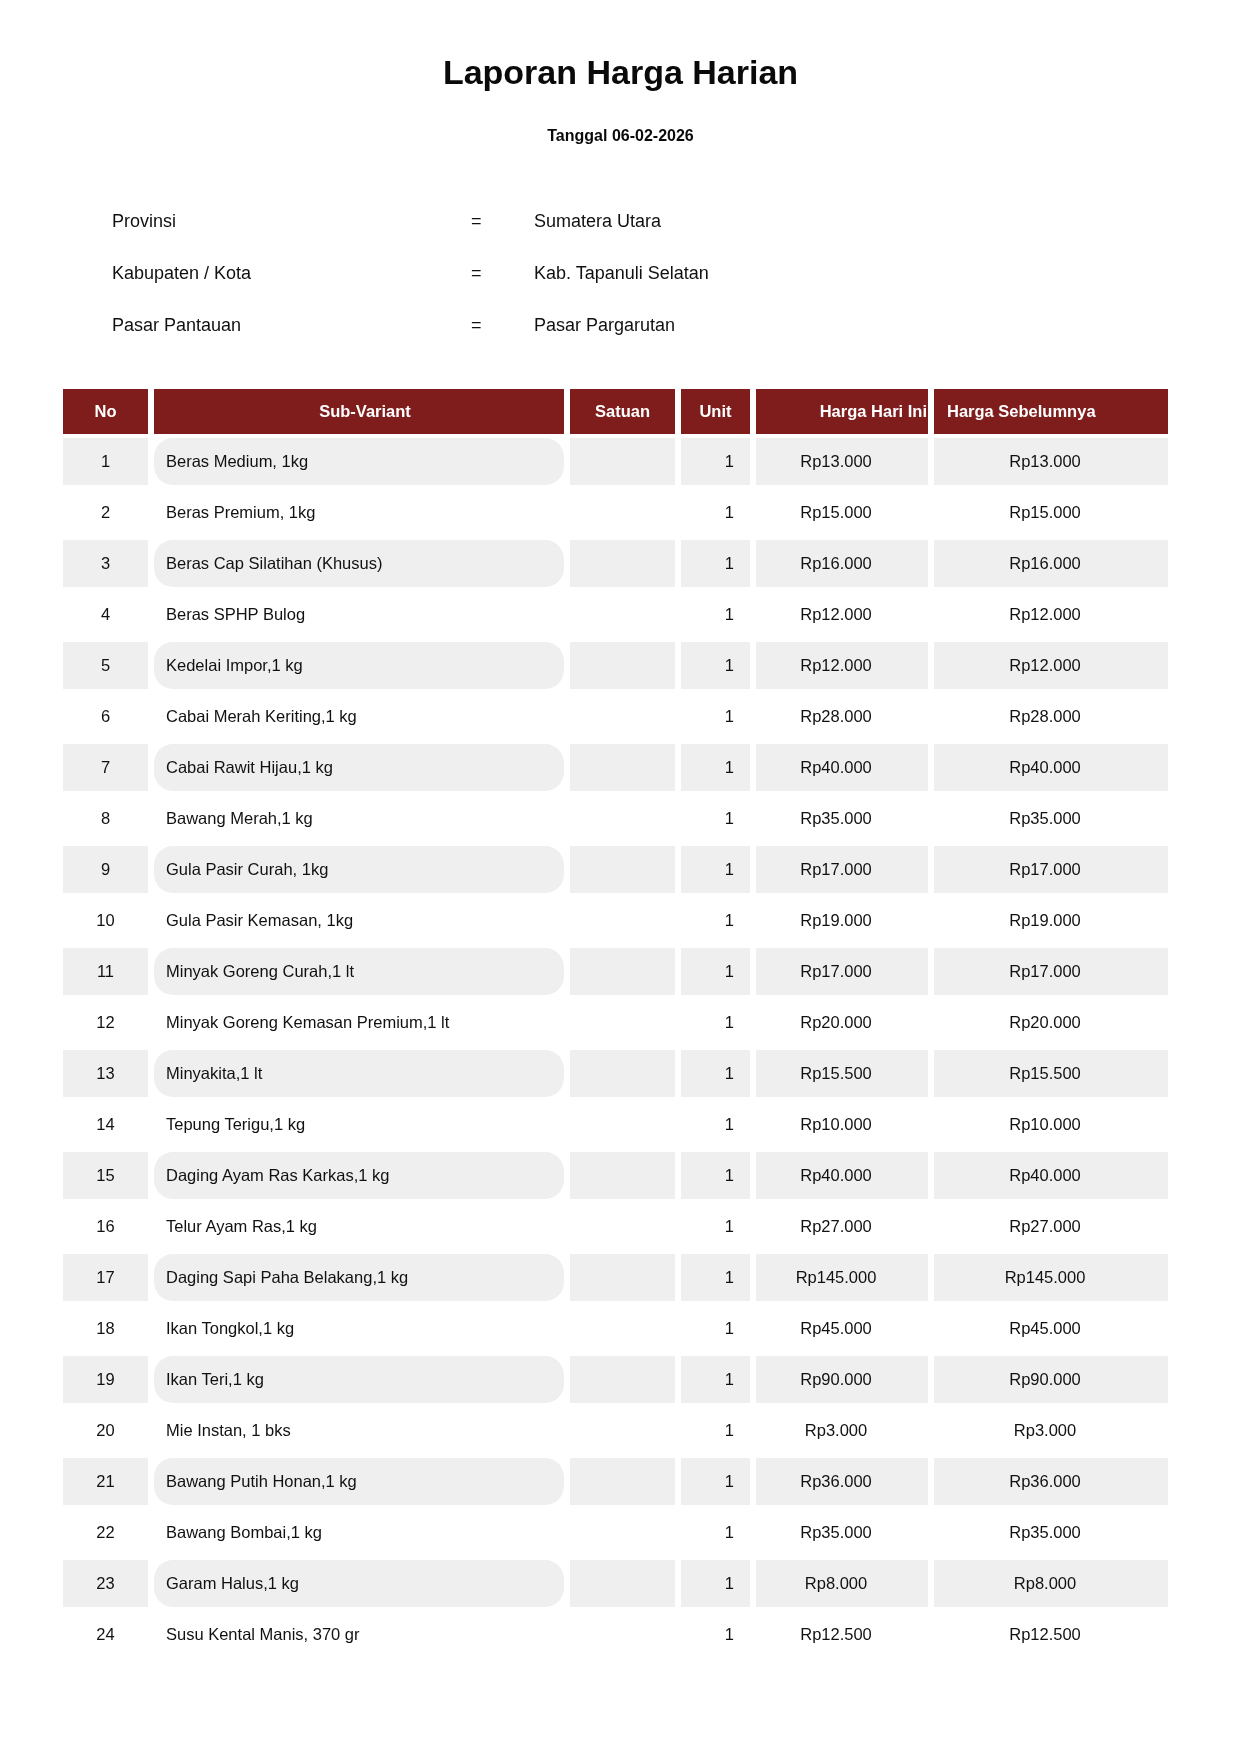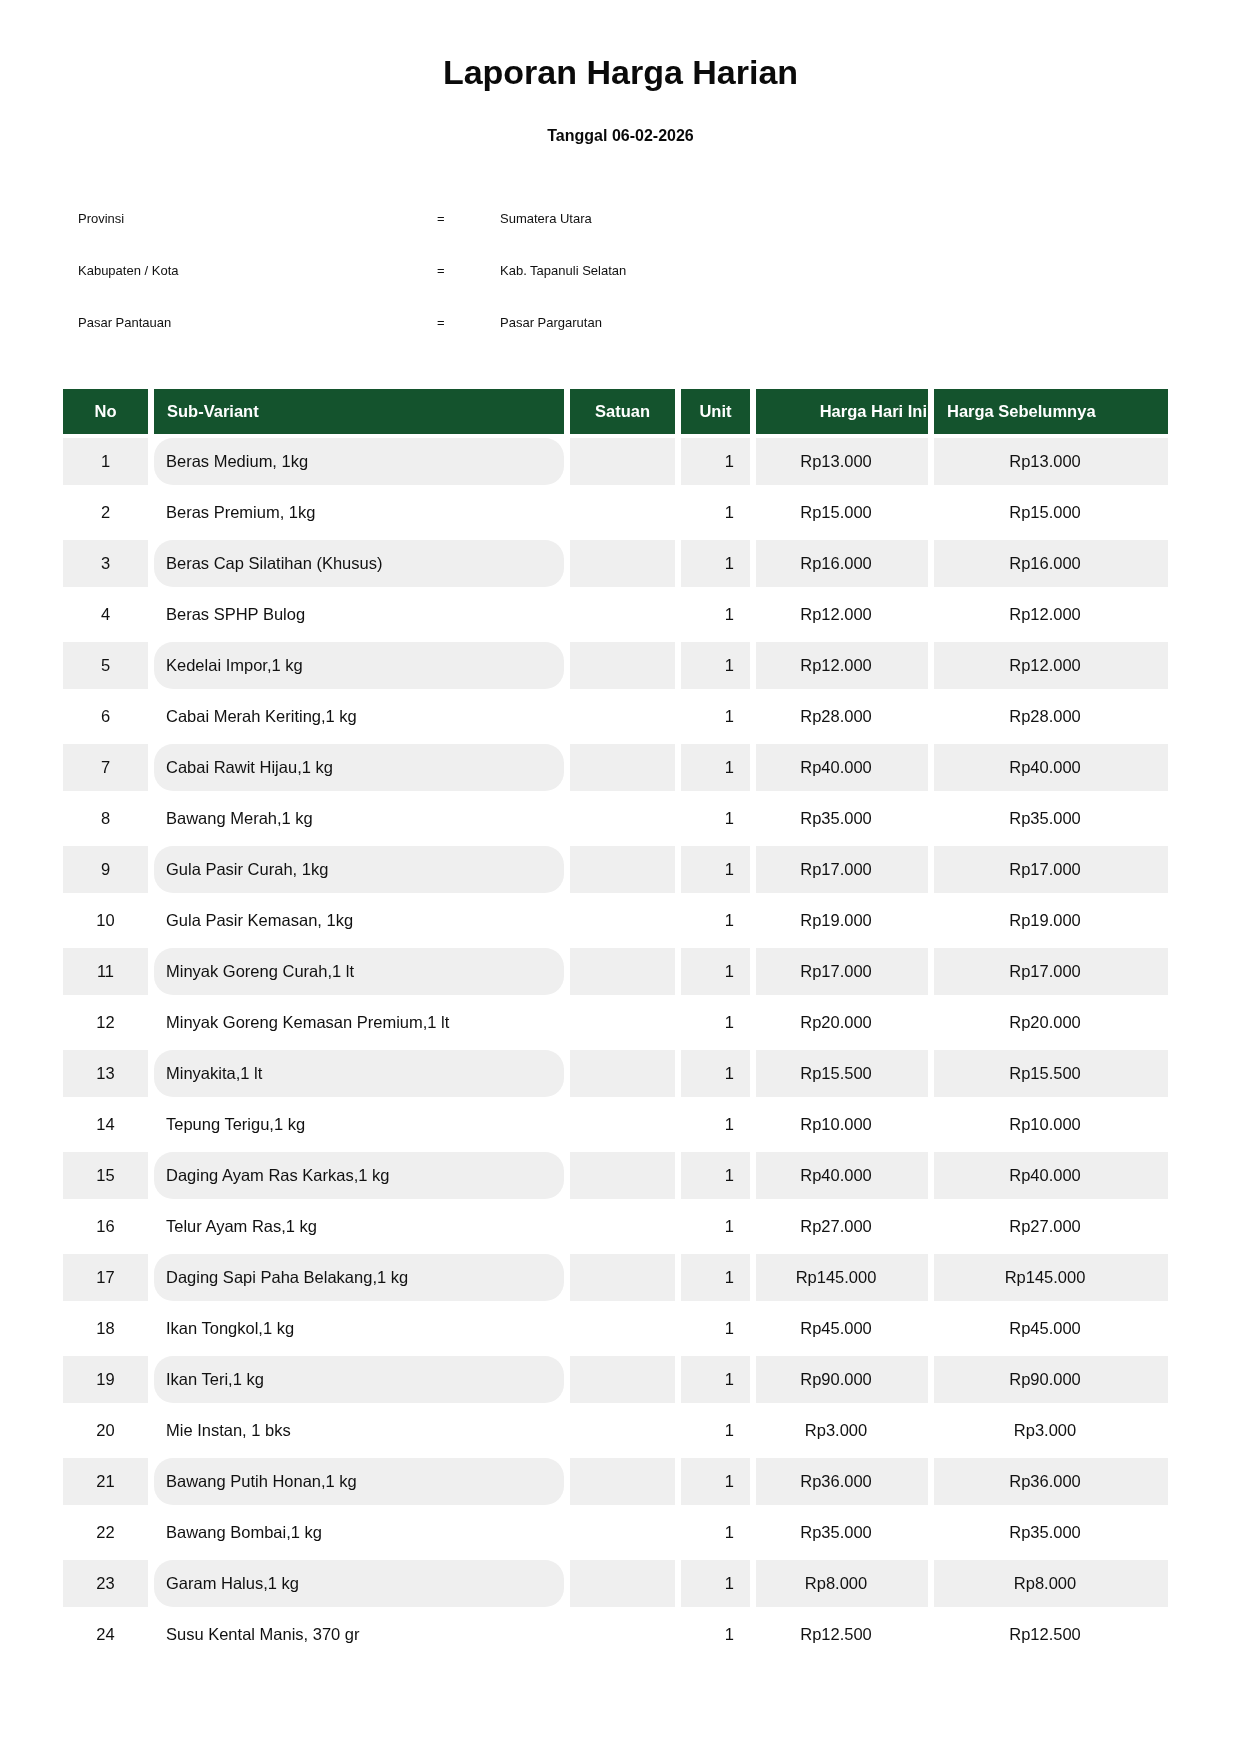--- a/index.html
+++ b/index.html
@@ -23,56 +23,56 @@
   }
   .page-subtitle {
     text-align: center;
     font-size: 16px;
     font-weight: bold;
     margin: 36px 0 0 0;
     line-height: 1.1;
     color: #0a0a0a;
   }
   .meta-block {
-    margin: 66px 0 0 78px;
-    font-size: 13px;
+    margin: 66px 0 0 112px;
+    font-size: 18px;
   }
   .meta-row {
     display: flex;
     height: 52px;
     align-items: flex-start;
   }
   .meta-label { width: 359px; }
   .meta-eq    { width: 63px; }
   .meta-value { flex: 1; }
   table.price-table {
     border-collapse: separate;
     border-spacing: 6px 4px;
     table-layout: fixed;
     margin: 18px 0 0 57px;
     font-size: 16.5px;
   }
   .price-table thead th {
-    background: #14532d;
+    background: #7f1d1d;
     color: #ffffff;
     font-weight: bold;
     height: 45px;
     font-size: 16.5px;
     white-space: nowrap;
     overflow: hidden;
   }
   .price-table tbody td {
     height: 47px;
     background: #ffffff;
     white-space: nowrap;
     overflow: hidden;
   }
   .price-table tbody tr:nth-child(odd) td { background: #efefef; }
   th.col-no     { text-align: center; }
-  th.col-sub    { text-align: left; padding-left: 13px; }
+  th.col-sub    { text-align: center; padding-left: 13px; }
   th.col-satuan { text-align: center; }
   th.col-unit   { text-align: center; }
   th.col-hhi    { text-align: right; padding-left: 22px; }
   th.col-hs     { text-align: left; padding-left: 13px; }
   td.cell-no       { text-align: center; }
   td.cell-sub      { text-align: left;  padding-left: 12px; border-radius: 19px; }
   td.cell-satuan   { text-align: left; }
   td.cell-unit     { text-align: right; padding-right: 16px; }
   td.cell-price    { text-align: center; padding-right: 13px; }
 </style>

